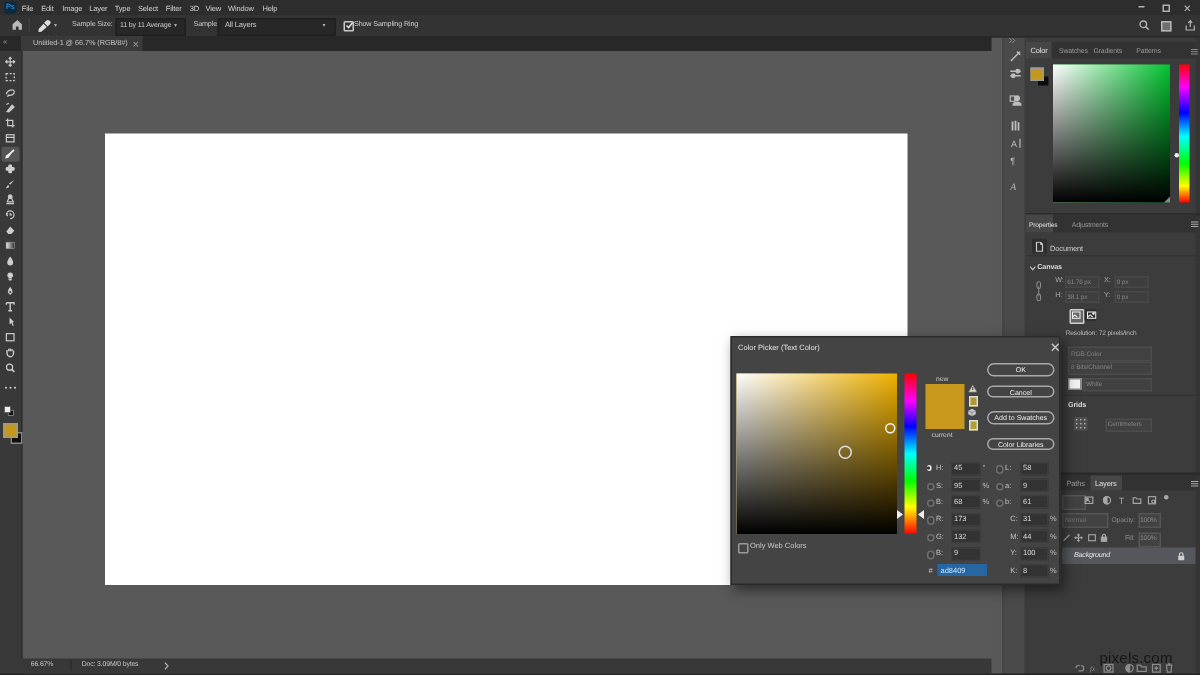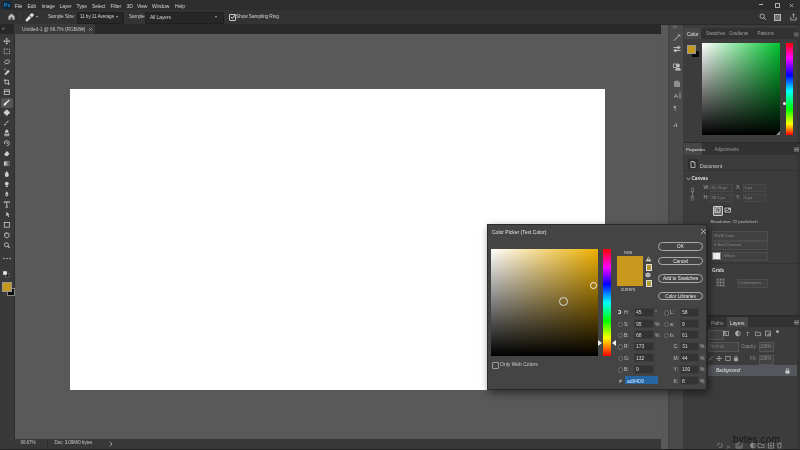--- a/index.html
+++ b/index.html
@@ -349,21 +349,21 @@
       <div class="a" style="left:131px;top:152.5px;font-size:5px;color:#c5c5c5;">#</div>
       <div class="a" style="left:137px;top:151px;width:33px;height:8px;background:#2566a3;"></div>
       <div class="a" style="left:139px;top:152.5px;font-size:5px;color:#cfe6ff;">ad8409</div>
       <div class="a" style="left:185.5px;top:152.5px;font-size:5px;color:#c5c5c5;">K:</div>
       <div class="a" style="left:192px;top:151.3px;width:17px;height:7px;background:#333;border:0.5px solid #3d3d3d;"></div>
       <div class="a" style="left:194px;top:152.5px;font-size:5px;color:#ddd;">8</div>
       <div class="a" style="left:212px;top:152.5px;font-size:5px;color:#bbb;">%</div>
     </div>
   </div>
 
-<div class="a" style="left:733px;top:433.5px;font-size:10px;color:rgba(18,18,18,0.88);z-index:30;white-space:nowrap;filter:blur(0.25px);letter-spacing:0.15px;">bytes.com</div>
+<div class="a" style="left:733px;top:433.5px;font-size:10px;color:rgba(18,18,18,0.88);z-index:30;white-space:nowrap;filter:blur(0.25px);letter-spacing:0.15px;">pixels.com</div>
 
 <div>
     <svg class="a" style="left:0;top:33px;z-index:2;" width="14" height="260" viewBox="0 0 14 260">
       <g transform="translate(6.8,8.2) scale(0.85)" stroke="#c9c9c9" stroke-width="0.95" fill="none">
         <path d="M0,-3.5 L0,3.5 M-3.5,0 L3.5,0 M-1.2,-2.3 L0,-3.5 L1.2,-2.3 M-1.2,2.3 L0,3.5 L1.2,2.3 M-2.3,-1.2 L-3.5,0 L-2.3,1.2 M2.3,-1.2 L3.5,0 L2.3,1.2"></path>
       </g>
       <g transform="translate(6.8,18.4) scale(0.85)" stroke="#c9c9c9" stroke-width="0.95" fill="none">
         <rect x="-3.2" y="-2.7" width="6.4" height="5.4" stroke-dasharray="1.6 1.2"></rect>
       </g>
       <g transform="translate(6.8,28.599999999999998) scale(0.85)" stroke="#c9c9c9" stroke-width="0.95" fill="none">

